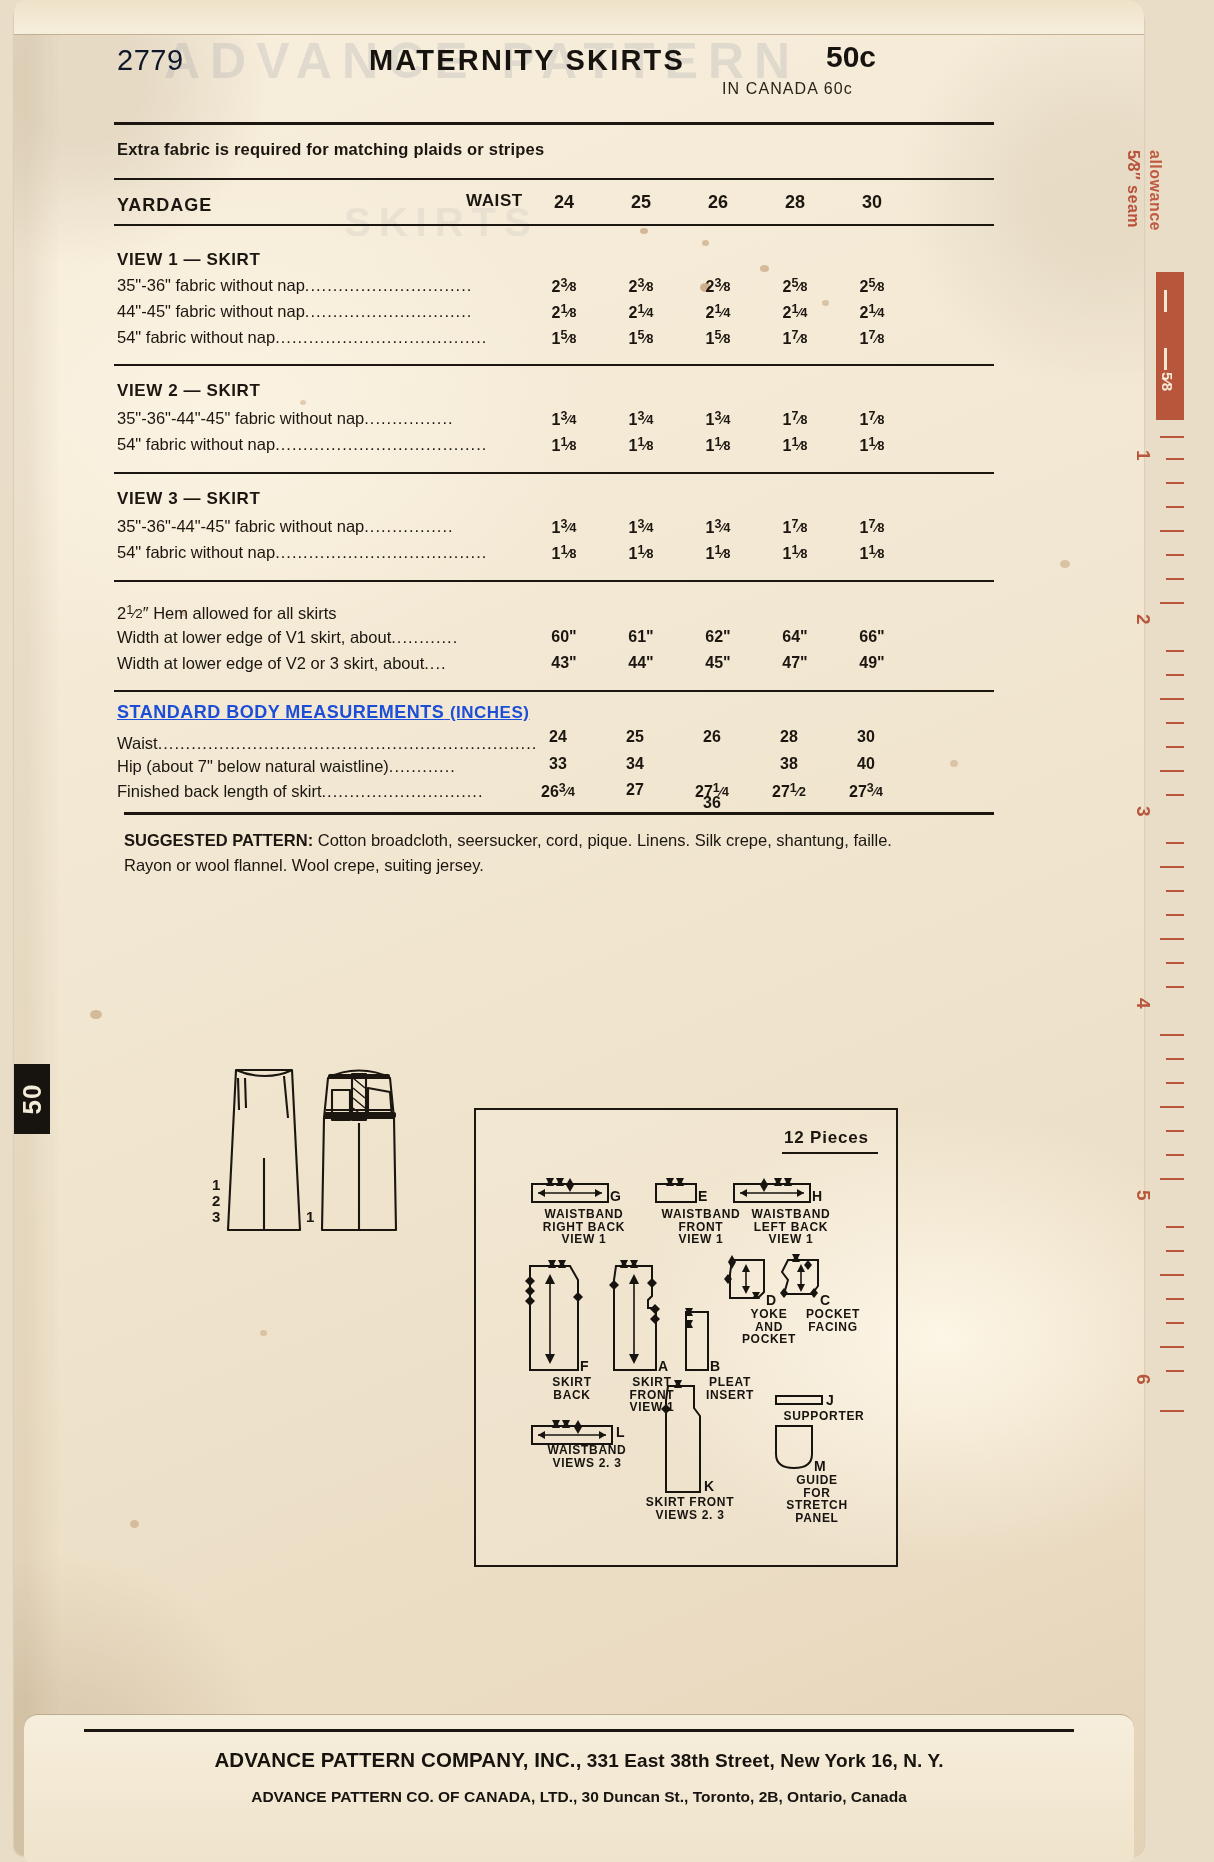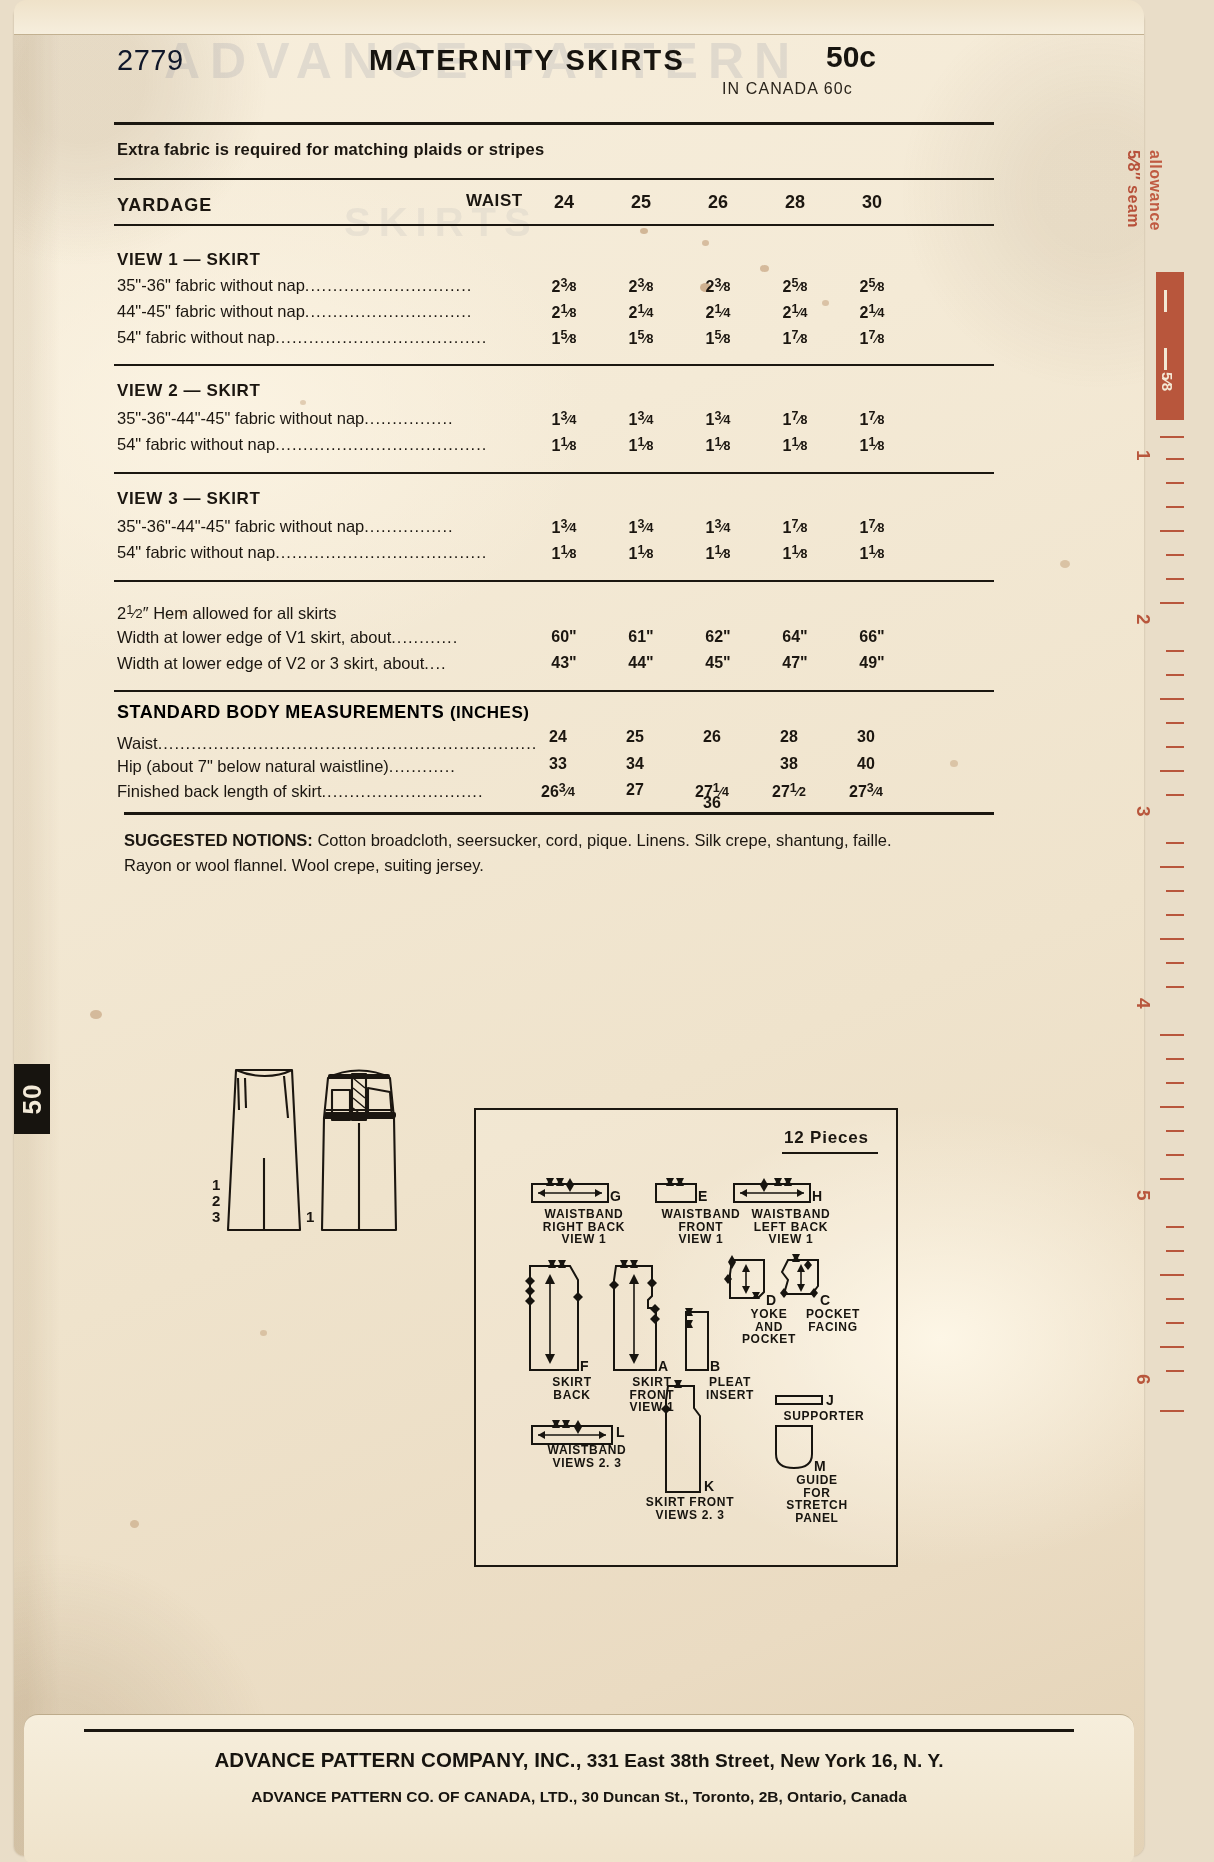--- a/index.html
+++ b/index.html
@@ -115,21 +115,21 @@
   .val{
     position:absolute;width:64px;text-align:center;
     font-size:16px;font-weight:bold;color:#1b1610;
   }
   .fr{display:inline-block;font-size:.82em;vertical-align:.12em;}
   .fr sup{font-size:.95em;vertical-align:.3em;}
   .fr sub{font-size:.95em;vertical-align:0;}
 
   .sbm-hdr{
     position:absolute;left:103px;top:818px;
-    font-size:18px;font-weight:bold;color:#000000;letter-spacing:.5px;
+    font-size:18px;font-weight:bold;color:#1d4ed8;letter-spacing:.5px;text-decoration:underline;
   }
   .sbm-hdr span.sub{font-weight:bold;font-size:17px;}
 
   .para{
     position:absolute;left:110px;width:800px;
     font-size:16.5px;color:#1b1610;line-height:25px;
   }
   .para b{font-weight:bold;}
 
   
@@ -376,21 +376,21 @@
     </div>
     <div class="val" style="left:512px;top:781px;">26<span class="fr"><sup>3</sup>⁄<sub>4</sub></span></div>
     <div class="val" style="left:589px;top:781px;">27</div>
     <div class="val" style="left:666px;top:781px;">27<span class="fr"><sup>1</sup>⁄<sub>4</sub></span></div>
     <div class="val" style="left:743px;top:781px;">27<span class="fr"><sup>1</sup>⁄<sub>2</sub></span></div>
     <div class="val" style="left:820px;top:781px;">27<span class="fr"><sup>3</sup>⁄<sub>4</sub></span></div>
 
     <div class="rule thick" style="left:110px;top:812px;width:870px;"></div>
 
     <div class="para" style="top:828px;">
-      <b>SUGGESTED NOTIONS:</b><span> Cotton broadcloth, seersucker, cord, pique. Linens. Silk crepe, shantung, faille. Rayon or wool flannel. Wool crepe, suiting jersey.</span>
+      <b>SUGGESTED PATTERN:</b><span> Cotton broadcloth, seersucker, cord, pique. Linens. Silk crepe, shantung, faille. Rayon or wool flannel. Wool crepe, suiting jersey.</span>
     </div>
 
 
     <div class="tab50">
         <span>50</span>
       </div>
 
     <svg class="garments" style="position:absolute;left:200px;top:1048px;" width="200" height="200" viewBox="0 0 200 200">
       <g fill="none" stroke="#1b1610" stroke-width="2.1" stroke-linejoin="round">
 

